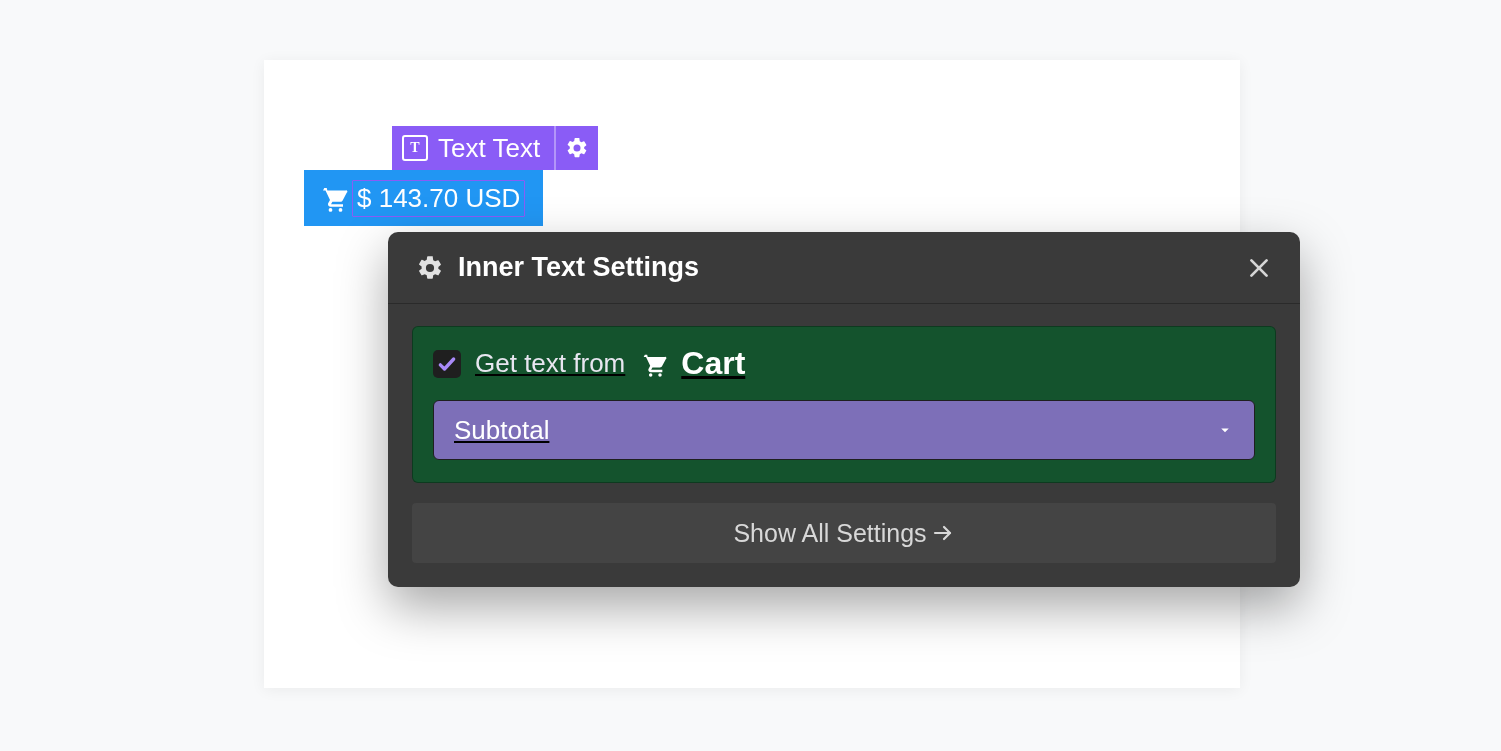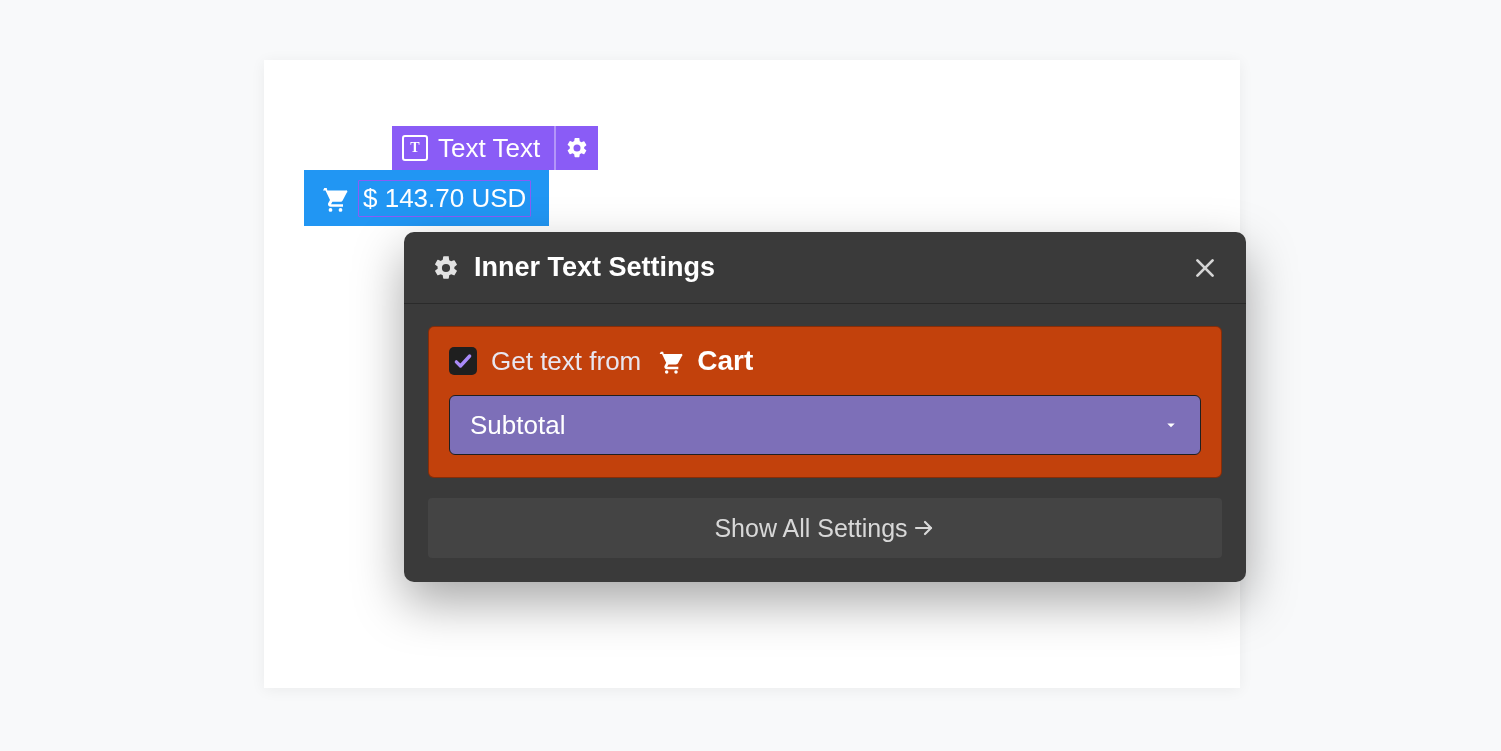--- a/index.html
+++ b/index.html
@@ -63,37 +63,37 @@
   
   .cart-btn {
     position: absolute;
     left: 40px;
     top: 110px;
     height: 56px;
     background: #2196f3;
     display: flex;
     align-items: center;
     padding: 0 18px 0 14px;
-    gap: 10px;
+    gap: 4px;
     color: #ffffff;
     font-size: 26px;
     font-weight: 500;
   }
   .cart-btn .price-sel {
     border: 1px solid #8a5cf6;
     padding: 2px 4px;
     border-radius: 1px;
   }
 
   
   .panel {
     position: absolute;
-    left: 140px;
+    left: 124px;
     top: 172px;
-    width: 842px;
+    width: 912px;
     background: #3a3a3a;
     border-radius: 10px;
     box-shadow: 0 20px 50px rgba(0,0,0,0.35);
     overflow: hidden;
   }
   .panel-header {
     display: flex;
     align-items: center;
     padding: 20px 28px;
     border-bottom: 1px solid #2a2a2a;
@@ -108,24 +108,25 @@
   .panel-close {
     color: #d6d6d6;
     cursor: pointer;
   }
 
   .panel-body {
     padding: 22px 24px 24px 24px;
   }
 
   .source-box {
-    background: #c2410c;
+    background: #14532d;
     border: 1px solid rgba(0,0,0,0.3);
     border-radius: 6px;
     padding: 18px 20px 22px 20px;
+    text-decoration: underline;
   }
   .source-row {
     display: flex;
     align-items: center;
     gap: 14px;
   }
   .chk {
     width: 28px;
     height: 28px;
     background: #1f1f1f;
@@ -134,21 +135,21 @@
     align-items: center;
     justify-content: center;
   }
   .source-label {
     color: #e8e6f0;
     font-size: 26px;
     font-weight: 400;
   }
   .source-name {
     color: #ffffff;
-    font-size: 28px;
+    font-size: 32px;
     font-weight: 700;
   }
 
   .select {
     margin-top: 18px;
     background: #7d6fb8;
     border: 1px solid #1f1f1f;
     border-radius: 6px;
     height: 60px;
     display: flex;

